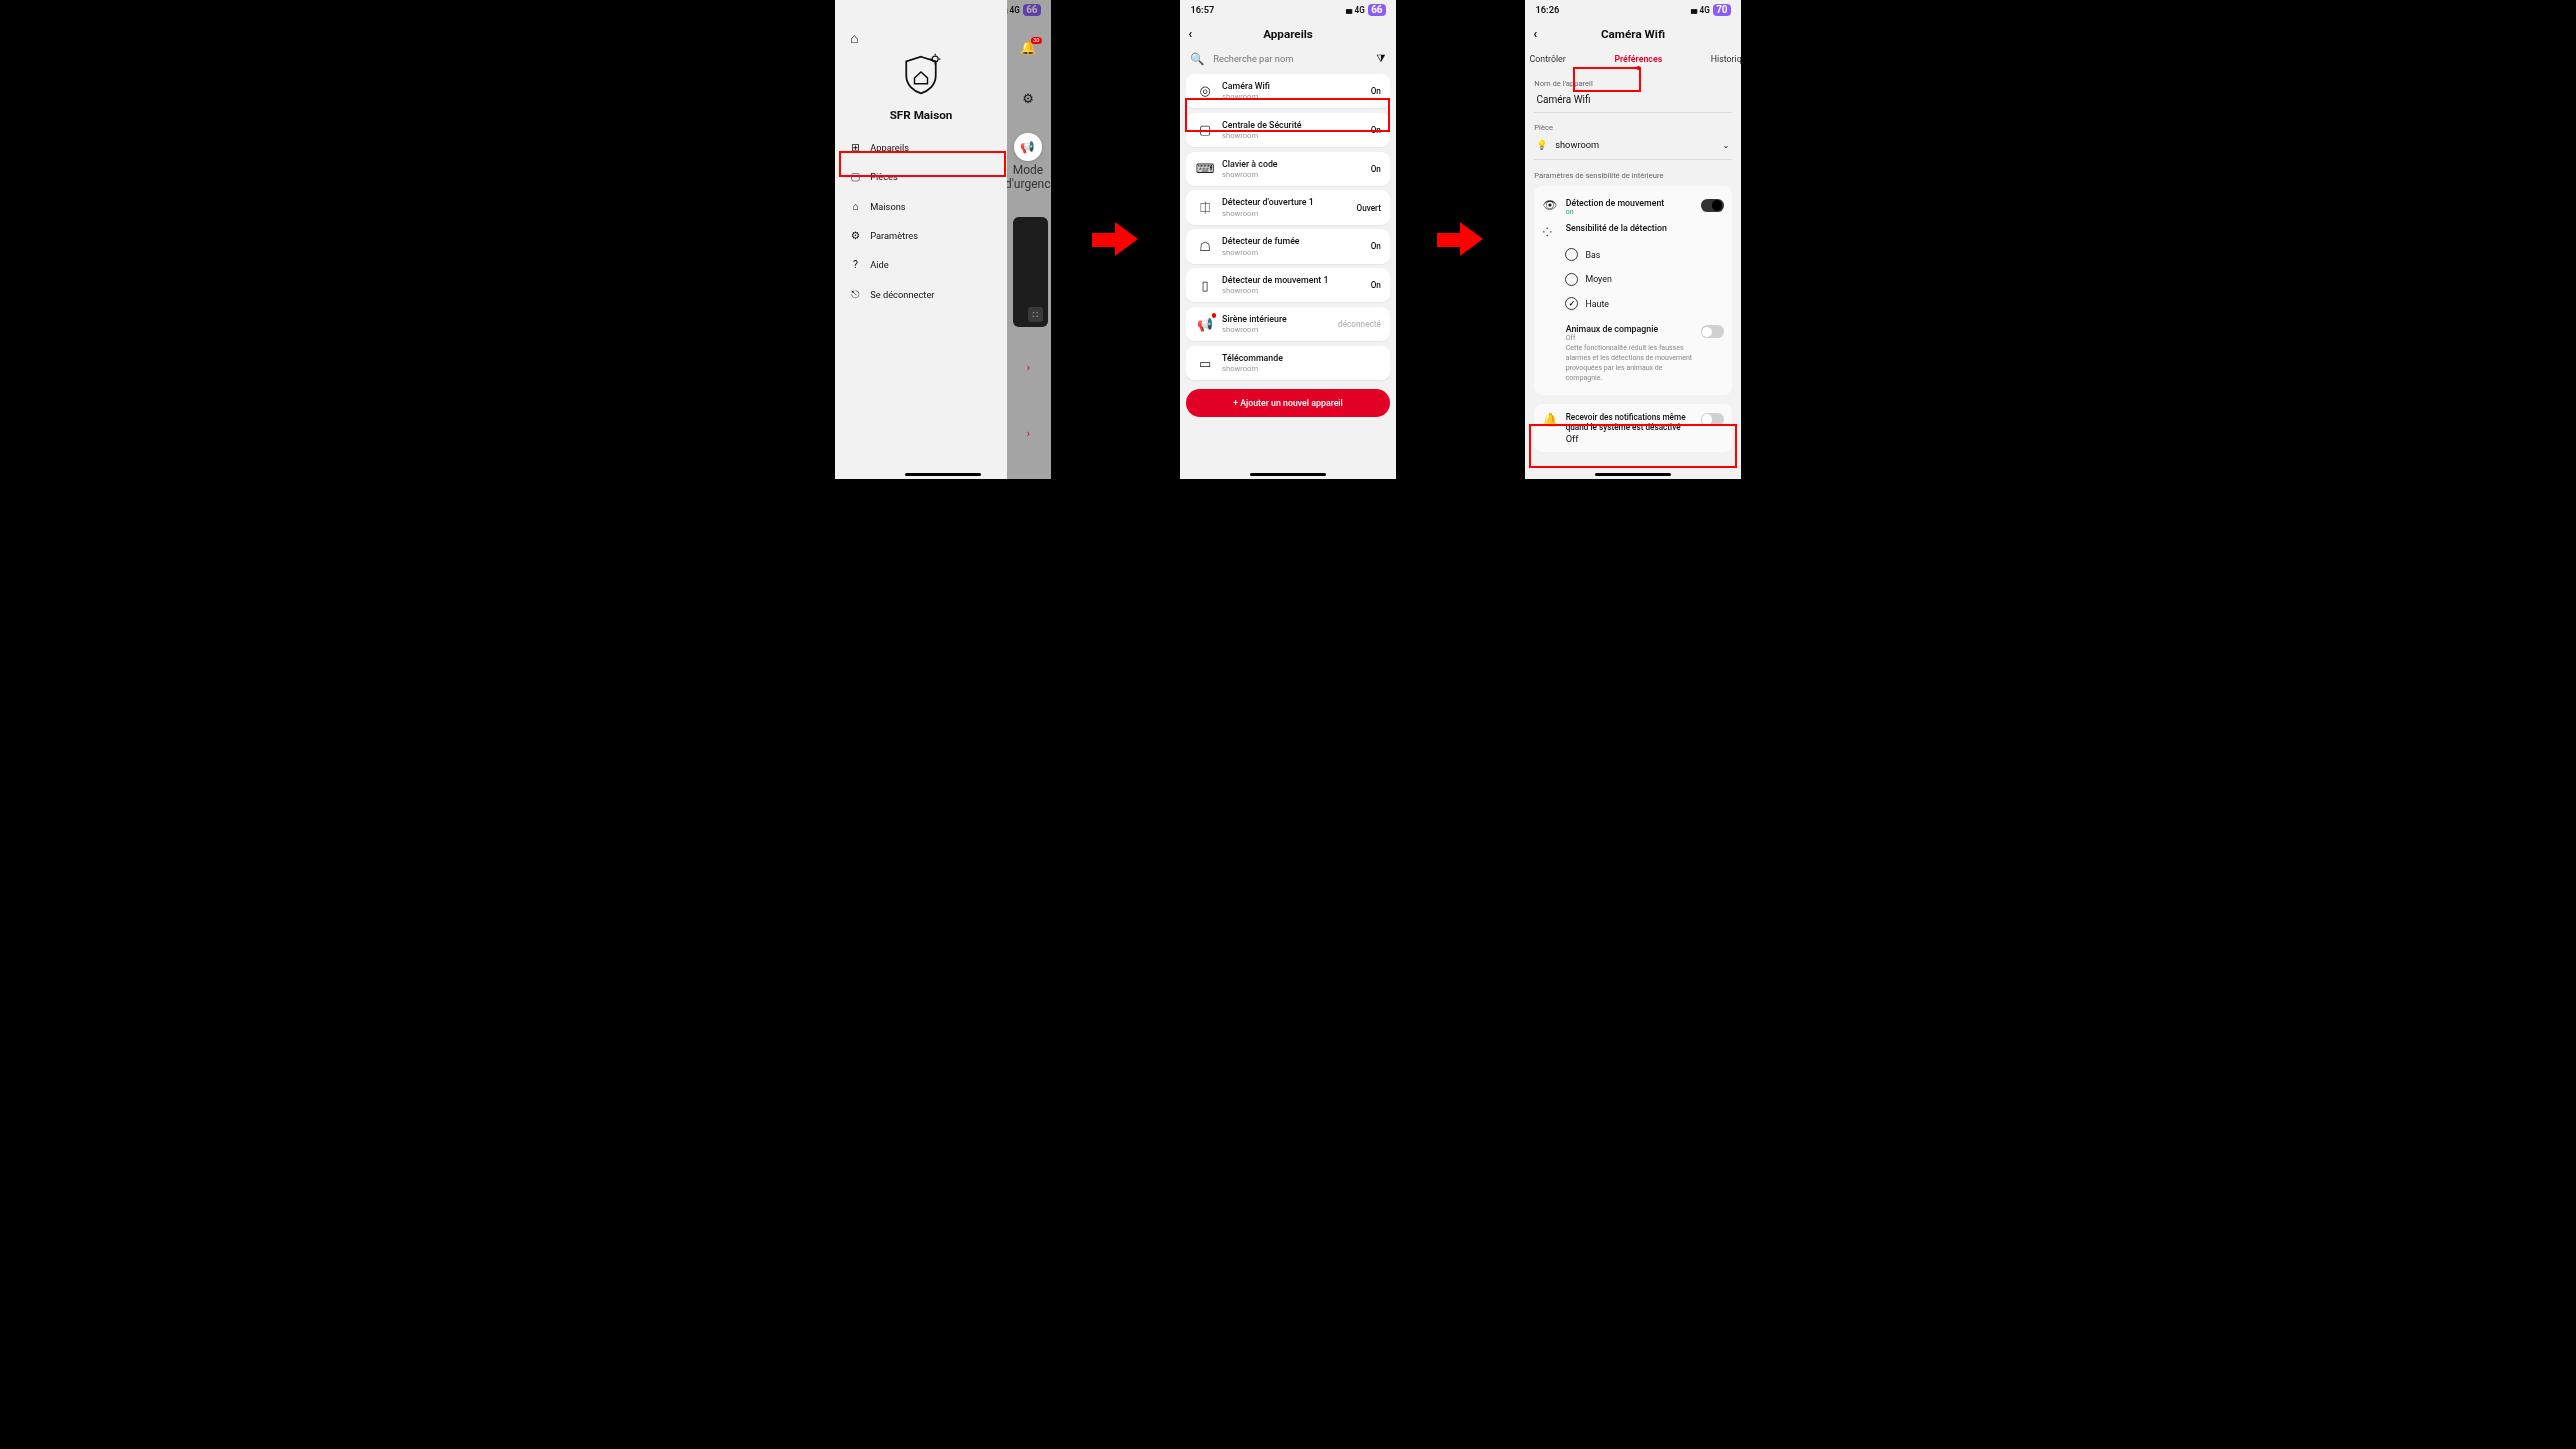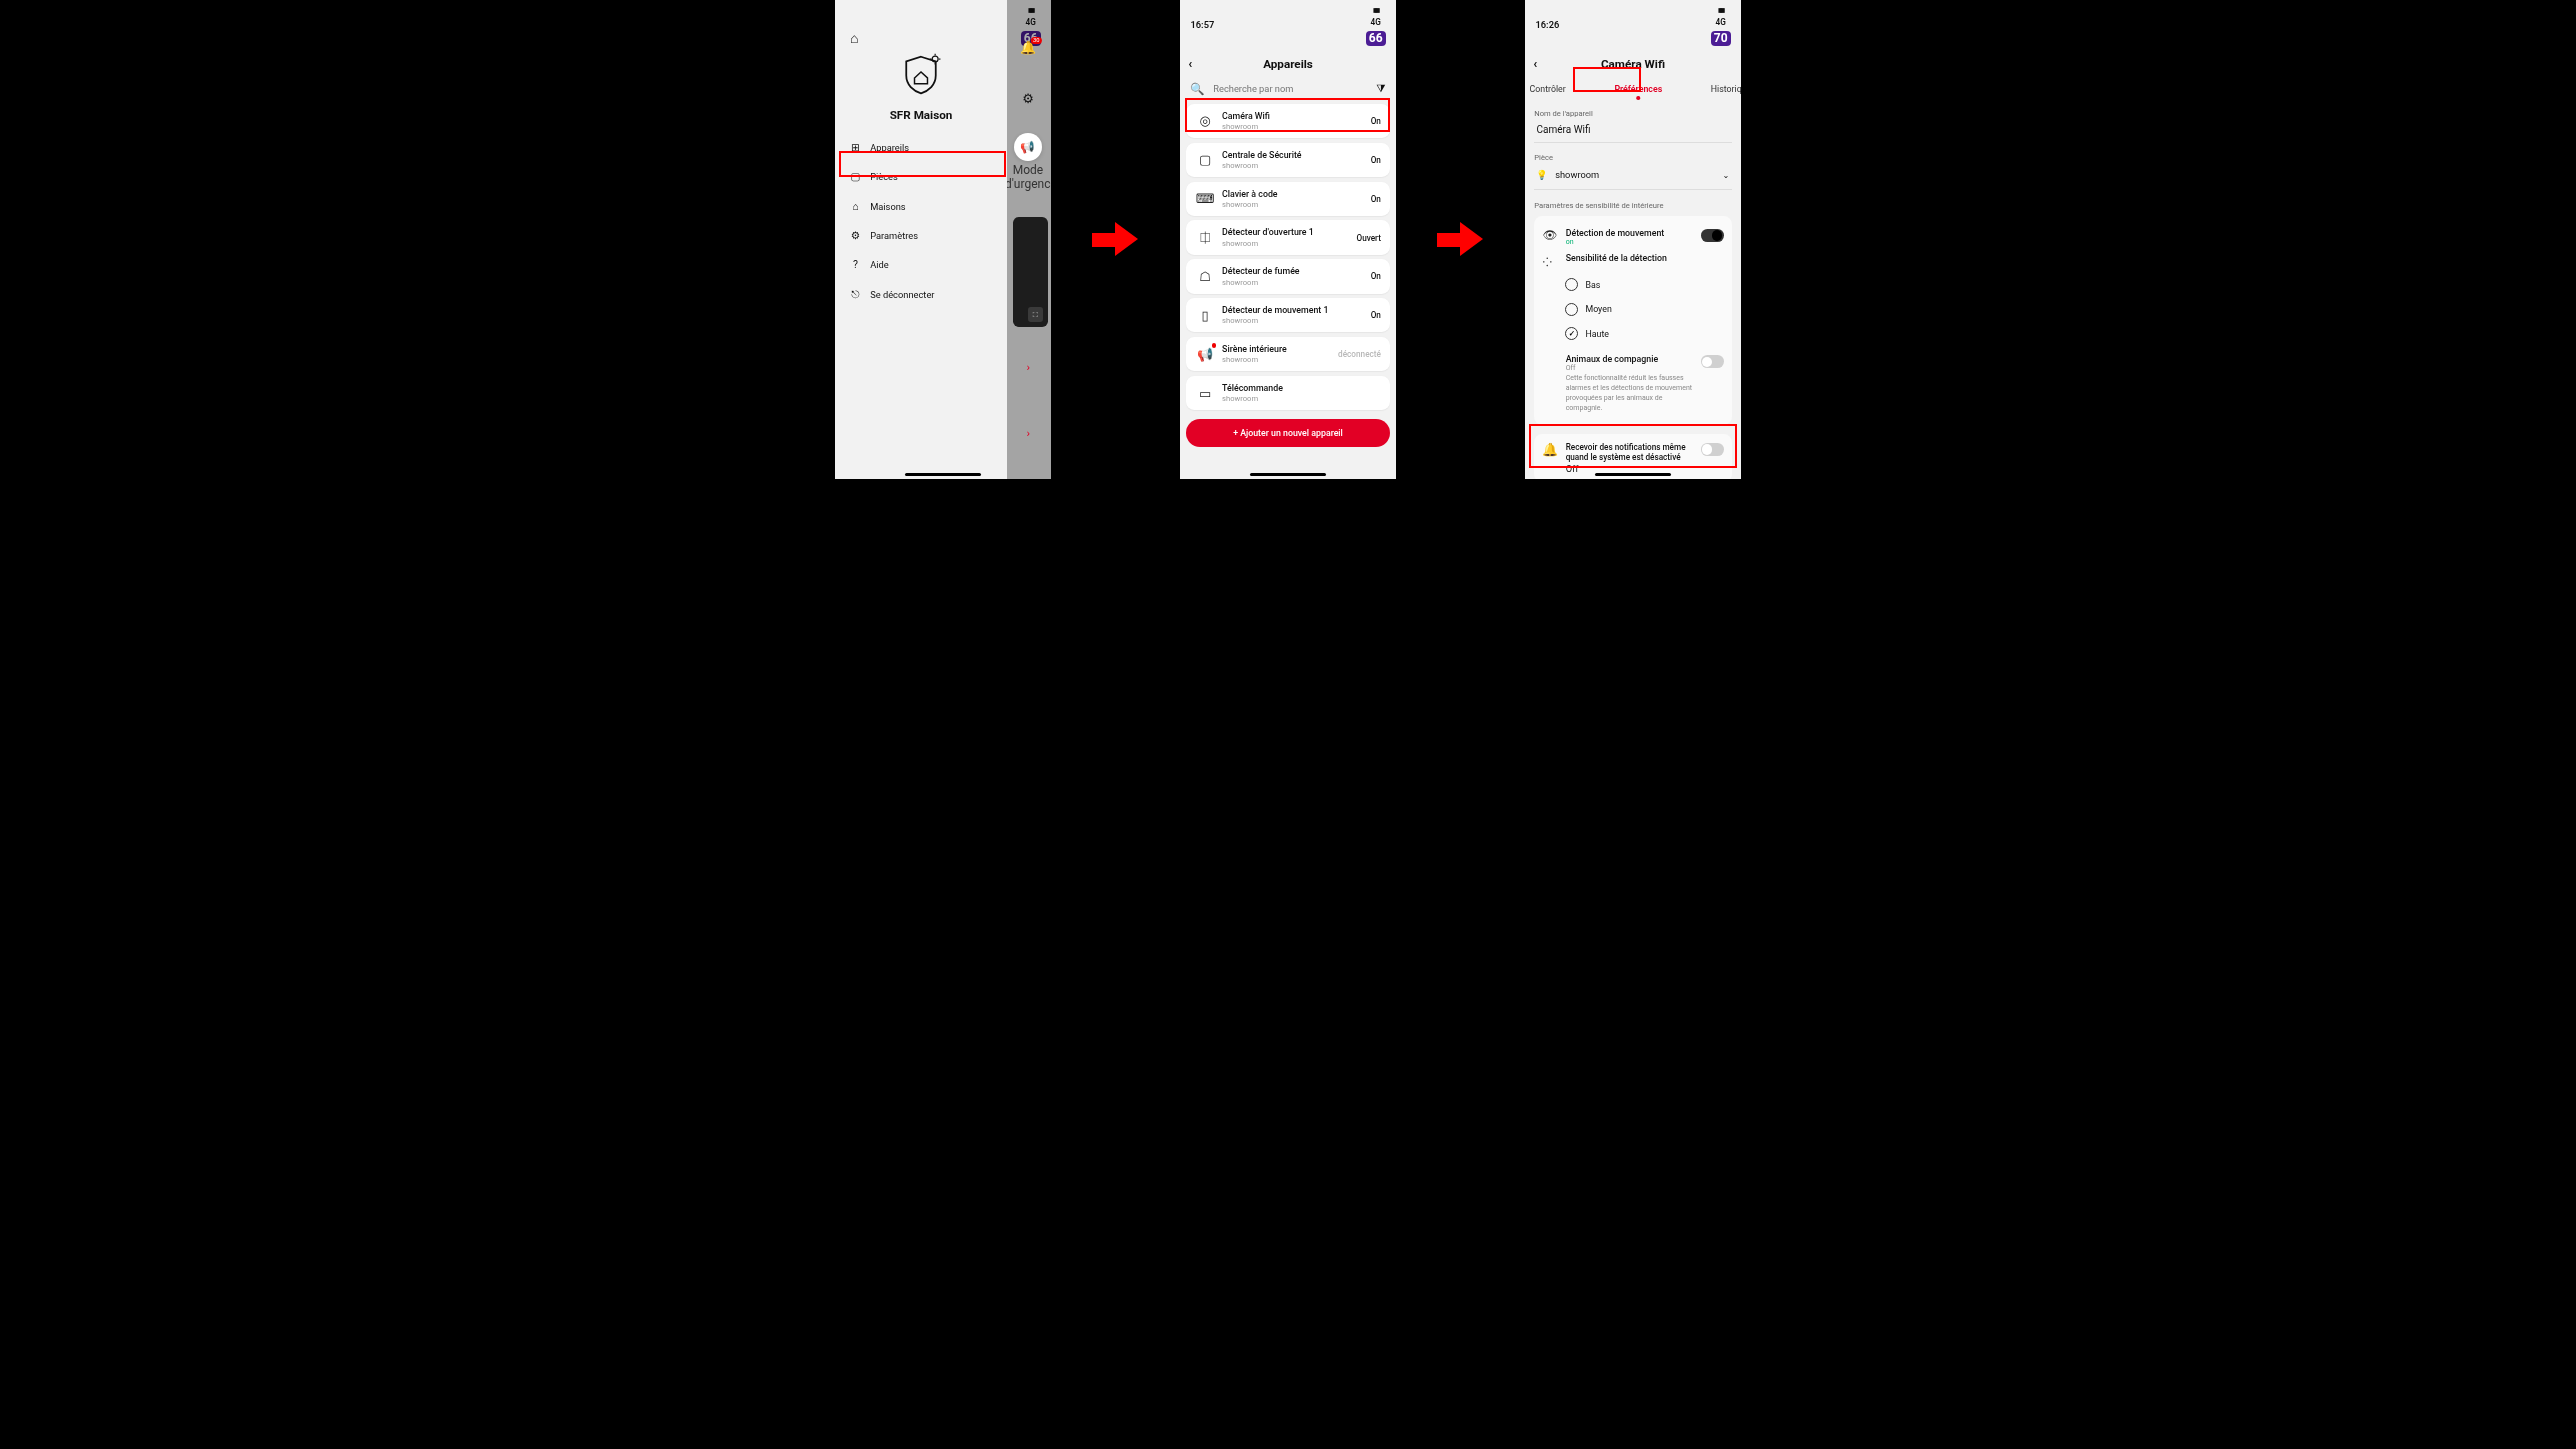--- a/index.html
+++ b/index.html
@@ -1,22 +1,22 @@
 <!DOCTYPE html>
 <html style="font-size:9.3px"><head>
 <meta charset="utf-8">
 <style>
   * { box-sizing: border-box; margin: 0; padding: 0; font-family: -apple-system, BlinkMacSystemFont, "Segoe UI", Roboto, sans-serif; }
   body { background: #000; display: flex; align-items: center; justify-content: center; height: 479px; }
   .stage { display: flex; align-items: center; gap: 41px; }
   .phone { width: 216px; height: 479px; background: #f2f2f2; border-radius: 0; position: relative; overflow: hidden; color: #111; }
   .status-bar { display: flex; justify-content: space-between; align-items: center; padding: 3.5px 10.5px 2.3px; font-size: 9.3px; font-weight: 600; }
-  .status-right { display: flex; align-items: center; gap: 3.5px; font-size: 8.2px; flex-direction: column; }
+  .status-right { display: flex; align-items: center; gap: 3.5px; font-size: 8.2px; }
   .signal::before { content:"▮▮▮▮"; letter-spacing:-1.8px; font-size:5.8px; }
-  .batt { background:#4c1d95; color:#fff; border-radius:4.1px; padding:0.6px 2.9px; font-size:12px; font-weight:700; }
+  .batt { background:#8b5cf6; color:#fff; border-radius:4.1px; padding:0.6px 2.9px; font-size:10px; font-weight:700; }
   .home-ind { position:absolute; bottom:3.5px; left:50%; transform:translateX(-50%); width:76px; height:2.9px; background:#000; border-radius:1.8px; }
 
   
   .arrow { width:47px; height:35px; position:relative; }
   .arrow .shaft { position:absolute; left:0; top:10.5px; width:26px; height:14px; background:#ff0000; }
   .arrow .head { position:absolute; left:23px; top:0; width:0; height:0; border-left:23px solid #ff0000; border-top:17.5px solid transparent; border-bottom:17.5px solid transparent; }
 
   .hl { position:absolute; border:2.9px solid #ff0000; background:transparent; pointer-events:none; }
 
   

